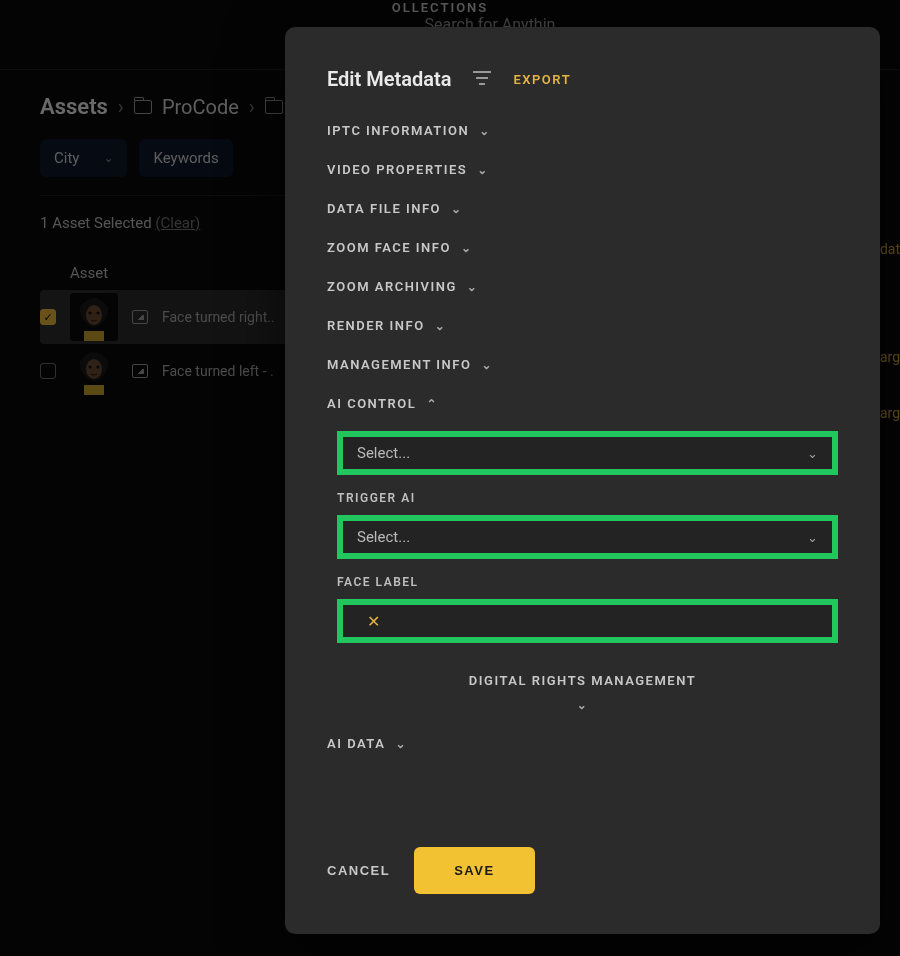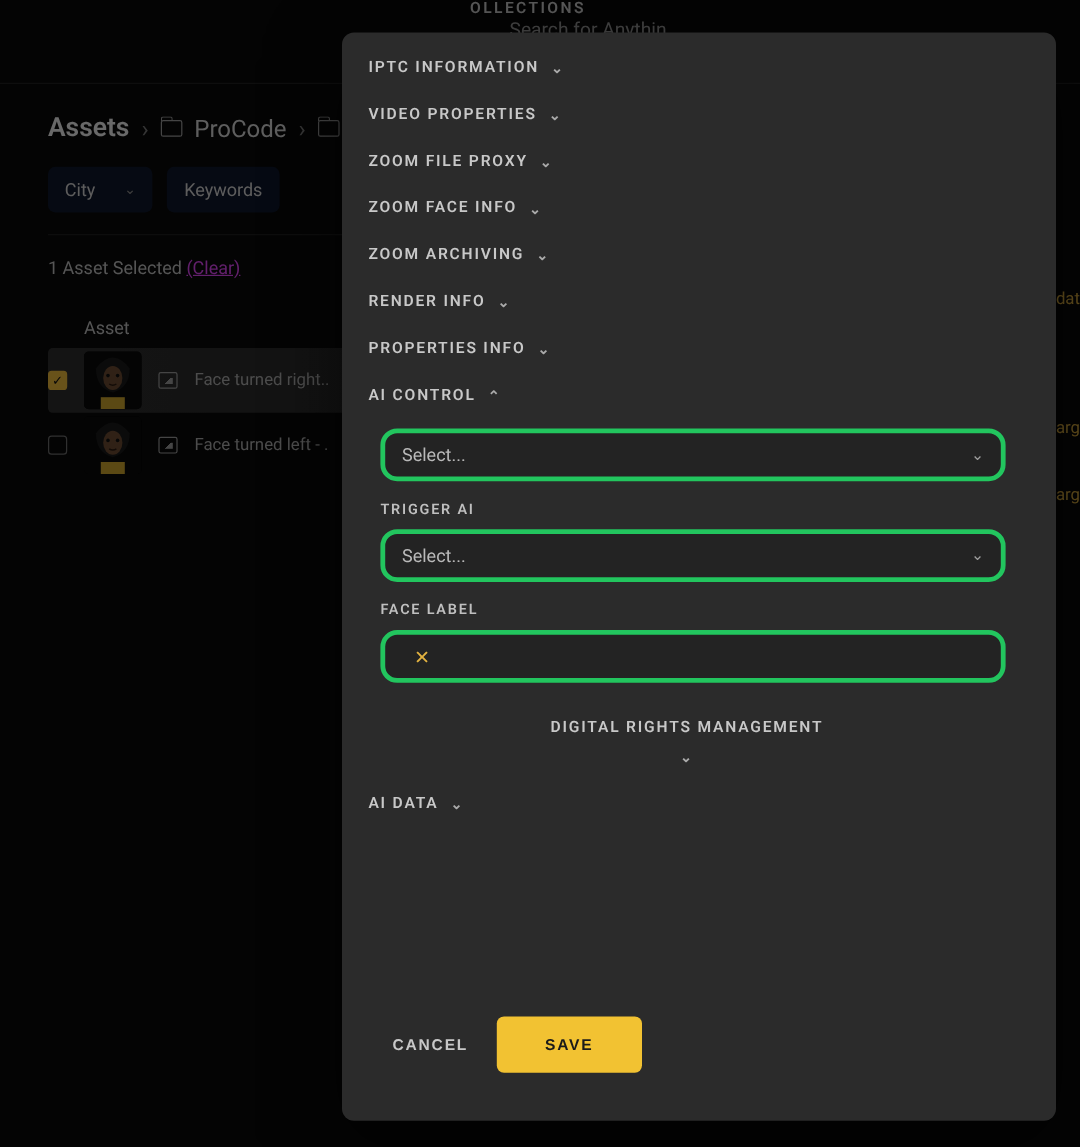--- a/index.html
+++ b/index.html
@@ -59,21 +59,21 @@
     display:flex; align-items:center; gap:24px;
     color:#cfcfcf; font-size:15px;
   }
   .filter-pill .down { color:#888; font-size:12px;}
 
   .divider { height:1px; background:#1e1e1e; margin: 0 40px; }
 
   .selection-row {
     padding: 18px 40px 10px 40px; color:#bdbdbd; font-size:15px;
   }
-  .selection-row .clear { color:#d946ef; text-decoration: underline; cursor:pointer; }
+  .selection-row .clear { color:#737373; text-decoration: underline; cursor:pointer; }
 
   .asset-header {
     padding: 22px 40px 8px 70px; color:#bcbcbc; font-size:15px;
   }
 
   .asset-list { padding: 0 40px; }
   .asset-row {
     display:flex; align-items:center; gap:14px; height:54px;
     border-radius:4px; padding: 0 0 0 0;
   }
@@ -121,38 +121,38 @@
     display:flex; flex-direction:column;
   }
   .modal-header{
     display:flex; align-items:center; gap:22px;
     padding: 40px 42px 10px 42px;
   }
   .modal-title{ font-size:20px; font-weight:600; color:#eaeaea; }
   .filter-icon{ color:#b6b6b6; }
   .export-link{ color:#e3b341; font-size:13px; letter-spacing:1.5px; font-weight:600; cursor:pointer;}
   .modal-body{
-    padding: 10px 42px 0 22px; flex:1; overflow:auto;
+    padding: 10px 42px 0 42px; flex:1; overflow:auto;
   }
   .section-row{
     display:flex; align-items:center; gap:10px;
     padding: 12px 0;
     color:#c8c8c8; letter-spacing:1.5px; font-size:13px; font-weight:600;
     cursor:pointer;
   }
   .section-row .chev-small{ color:#aaa; font-size:12px; }
   .ai-panel{
     padding: 8px 0 4px 10px;
   }
   .field-label{
     color:#bfbfbf; letter-spacing:1.5px; font-size:12px; font-weight:600;
     padding: 16px 0 10px 0;
   }
   .select-box, .input-box{
-    background:#232323; border:4px solid #22c55e; border-radius:14px;
+    background:#232323; border:6px solid #22c55e; border-radius:0;
     height:44px; display:flex; align-items:center; justify-content:space-between;
     padding: 0 14px; color:#b9b9b9; font-size:15px;
   }
   .input-box{
     color:#e9e9e9;
   }
   .input-box input{
     background:transparent; border:none; outline:none; color:#e9e9e9; font-size:15px; width:100%;
   }
   .clear-x{ color:#e3b341; font-size:16px; cursor:pointer; padding-left:10px;}
@@ -246,48 +246,59 @@
   </div>
 
   <span class="right-edge-label one">dat</span>
   <span class="right-edge-label two">arg</span>
   <span class="right-edge-label three">arg</span>
 </div>
 
 <div class="scrim"></div>
 
 <div class="modal">
+  <div class="modal-header">
+    <div class="modal-title">Edit Metadata</div>
+    <span class="filter-icon">
+      <svg width="18" height="14" viewBox="0 0 18 14" fill="none">
+          <line x1="0" y1="1" x2="18" y2="1" stroke="#b6b6b6" stroke-width="1.6"></line>
+          <line x1="3" y1="7" x2="15" y2="7" stroke="#b6b6b6" stroke-width="1.6"></line>
+          <line x1="6" y1="13" x2="12" y2="13" stroke="#b6b6b6" stroke-width="1.6"></line>
+        </svg>
+    </span>
+    <span class="export-link">EXPORT</span>
+  </div>
 
   <div class="modal-body">
     <div class="section-row">
       <span>IPTC INFORMATION</span>
       <span class="chev-small">⌄</span>
     </div>
     <div class="section-row">
       <span>VIDEO PROPERTIES</span>
       <span class="chev-small">⌄</span>
     </div>
     <div class="section-row">
-      <span>ZOOM FILE PROXY</span>
+      <span>DATA FILE INFO</span>
       <span class="chev-small">⌄</span>
     </div>
     <div class="section-row">
       <span>ZOOM FACE INFO</span>
       <span class="chev-small">⌄</span>
     </div>
     <div class="section-row">
       <span>ZOOM ARCHIVING</span>
       <span class="chev-small">⌄</span>
     </div>
     <div class="section-row">
       <span>RENDER INFO</span>
       <span class="chev-small">⌄</span>
     </div>
     <div class="section-row">
-      <span>PROPERTIES INFO</span>
+      <span>MANAGEMENT INFO</span>
       <span class="chev-small">⌄</span>
     </div>
     <div class="section-row">
       <span>AI CONTROL</span>
       <span class="chev-small">⌃</span>
     </div>
 
     <div class="ai-panel">
       <div class="select-box">
         <span>Select...</span>

